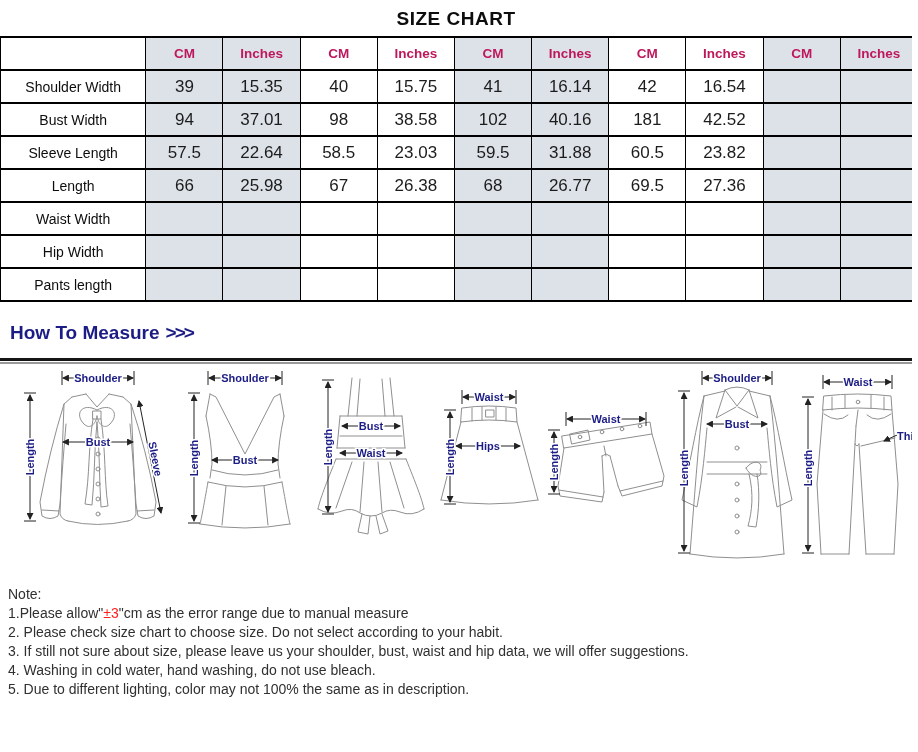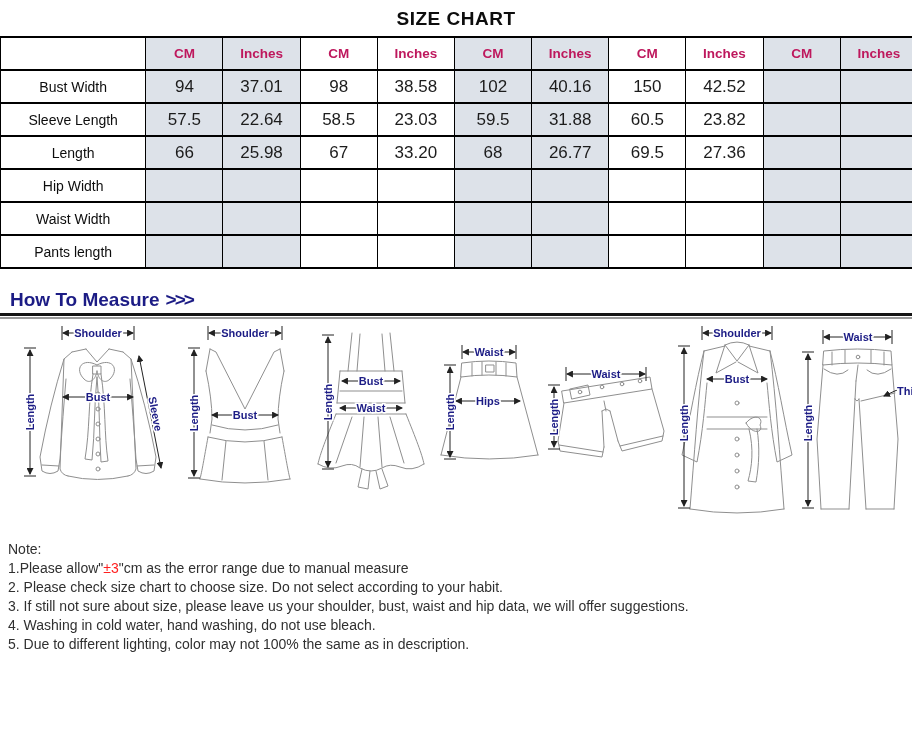--- a/index.html
+++ b/index.html
@@ -12,21 +12,21 @@
   table.size th,table.size td{border:1px solid #000;border-top-width:2px;border-bottom-width:2px;
         padding:0;text-align:center;vertical-align:middle;overflow:hidden;white-space:nowrap;}
   .c-label{width:145px;}
   .c-size{width:77px;}
   .shade{background:#dde2e9;}
   th.size-th{height:34px;font-size:27px;font-weight:bold;color:#fe0000;}
   th.unit-th{height:31px;font-size:13.5px;font-weight:bold;color:#be185d;}
   td.row-label{height:31px;font-size:14px;font-weight:normal;color:#0d0d0d;background:#fff;}
   td.val{height:31px;font-size:17px;color:#1c1c1c;}
   
-  .measure-head{margin:20px 0 2px 10px;font-size:19px;font-weight:bold;color:#1c1c85;}
+  .measure-head{margin:20px 0 14px 10px;font-size:19px;font-weight:bold;color:#1c1c85;}
   .measure-head .chev{letter-spacing:-2px;margin-left:6px;}
   .rule{height:1px;border-top:3px solid #151515;border-bottom:2px solid #9a9a9a;background:#fff;}
   svg.figures{display:block;}
   .g{fill:none;stroke:#8f8f8f;stroke-width:1;stroke-linejoin:round;stroke-linecap:round;}
   .arr{stroke:#222;stroke-width:1;fill:none;marker-start:url(#ah);marker-end:url(#ah);}
   .tick{stroke:#222;stroke-width:1;fill:none;}
   .lbl{font-family:"Liberation Sans",sans-serif;font-size:11px;font-weight:bold;fill:#1c1c85;
        stroke:#fff;stroke-width:3px;paint-order:stroke;text-anchor:middle;}
   .lbl.start{text-anchor:start;}
   
@@ -64,28 +64,41 @@
         <th class="unit-th shade">CM</th>
         <th class="unit-th shade">Inches</th>
         <th class="unit-th">CM</th>
         <th class="unit-th">Inches</th>
         <th class="unit-th shade">CM</th>
         <th class="unit-th shade">Inches</th>
       </tr>
     </thead>
     <tbody>
       <tr>
+        <td class="row-label">Shoulder Width</td>
+        <td class="val shade">39</td>
+        <td class="val shade">15.35</td>
+        <td class="val">40</td>
+        <td class="val">15.75</td>
+        <td class="val shade">41</td>
+        <td class="val shade">16.14</td>
+        <td class="val">42</td>
+        <td class="val">16.54</td>
+        <td class="val shade"></td>
+        <td class="val shade"></td>
+      </tr>
+      <tr>
         <td class="row-label">Bust Width</td>
         <td class="val shade">94</td>
         <td class="val shade">37.01</td>
         <td class="val">98</td>
         <td class="val">38.58</td>
         <td class="val shade">102</td>
         <td class="val shade">40.16</td>
-        <td class="val">150</td>
+        <td class="val">181</td>
         <td class="val">42.52</td>
         <td class="val shade"></td>
         <td class="val shade"></td>
       </tr>
       <tr>
         <td class="row-label">Sleeve Length</td>
         <td class="val shade">57.5</td>
         <td class="val shade">22.64</td>
         <td class="val">58.5</td>
         <td class="val">23.03</td>
@@ -94,43 +107,43 @@
         <td class="val">60.5</td>
         <td class="val">23.82</td>
         <td class="val shade"></td>
         <td class="val shade"></td>
       </tr>
       <tr>
         <td class="row-label">Length</td>
         <td class="val shade">66</td>
         <td class="val shade">25.98</td>
         <td class="val">67</td>
-        <td class="val">33.20</td>
+        <td class="val">26.38</td>
         <td class="val shade">68</td>
         <td class="val shade">26.77</td>
         <td class="val">69.5</td>
         <td class="val">27.36</td>
         <td class="val shade"></td>
         <td class="val shade"></td>
       </tr>
       <tr>
+        <td class="row-label">Waist Width</td>
+        <td class="val shade"></td>
+        <td class="val shade"></td>
+        <td class="val"></td>
+        <td class="val"></td>
+        <td class="val shade"></td>
+        <td class="val shade"></td>
+        <td class="val"></td>
+        <td class="val"></td>
+        <td class="val shade"></td>
+        <td class="val shade"></td>
+      </tr>
+      <tr>
         <td class="row-label">Hip Width</td>
-        <td class="val shade"></td>
-        <td class="val shade"></td>
-        <td class="val"></td>
-        <td class="val"></td>
-        <td class="val shade"></td>
-        <td class="val shade"></td>
-        <td class="val"></td>
-        <td class="val"></td>
-        <td class="val shade"></td>
-        <td class="val shade"></td>
-      </tr>
-      <tr>
-        <td class="row-label">Waist Width</td>
         <td class="val shade"></td>
         <td class="val shade"></td>
         <td class="val"></td>
         <td class="val"></td>
         <td class="val shade"></td>
         <td class="val shade"></td>
         <td class="val"></td>
         <td class="val"></td>
         <td class="val shade"></td>
         <td class="val shade"></td>

